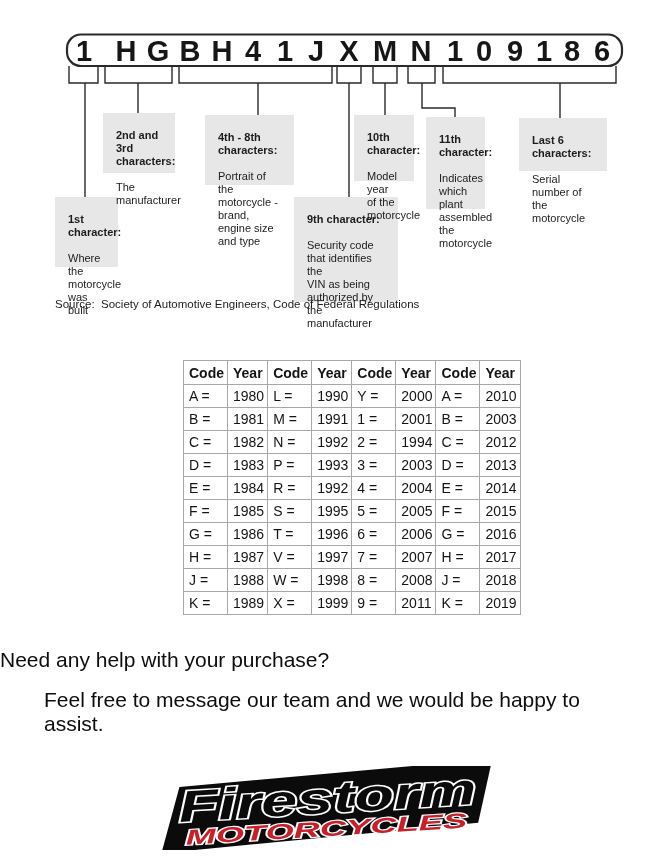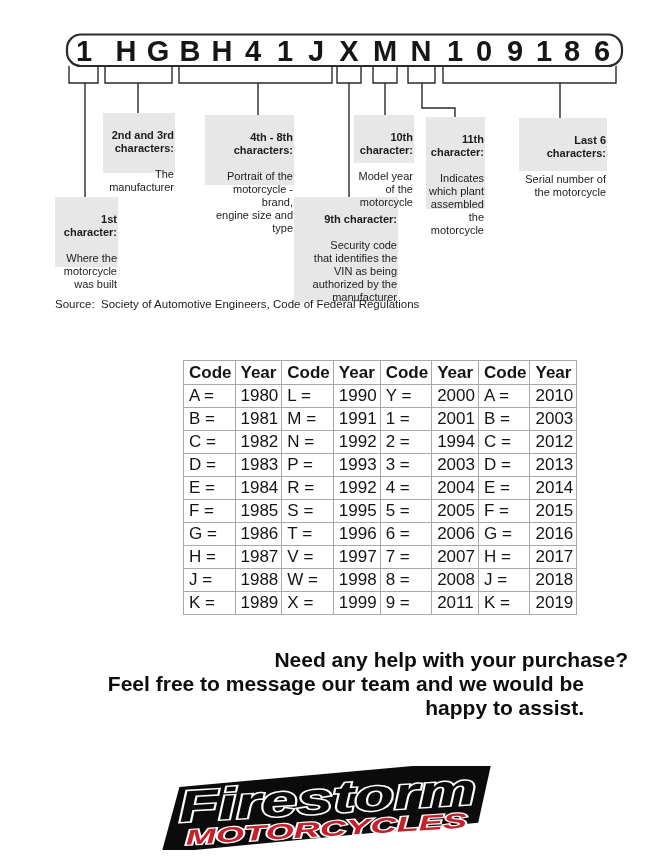--- a/index.html
+++ b/index.html
@@ -7,45 +7,45 @@
     position:relative;width:654px;height:857px;background:#ffffff;
     font-family:"Liberation Sans",sans-serif;color:#111;overflow:hidden;
   }
   .diagram{position:absolute;left:0;top:0;width:654px;height:330px;}
   .diagram svg{position:absolute;left:0;top:0;}
   .vin-char{font:bold 29px "Liberation Sans",sans-serif;fill:#161616;text-anchor:middle;}
   .bracket{fill:none;stroke:#2a2a2a;stroke-width:1.4;}
   .vinrect{fill:#ffffff;stroke:#2a2a2a;stroke-width:2.2;}
   .callout{
     position:absolute;box-sizing:border-box;background:#e7e7e7;
-    font-size:11px;line-height:13px;text-align:right;padding:3px 1px;
+    font-size:11px;line-height:13px;text-align:left;padding:3px 13px;
     white-space:pre-line;color:#1c1c1c;
   }
   .c-title{display:block;font-weight:bold;}
   .c-body{display:block;}
   .source{
     position:absolute;left:55px;top:298px;font-size:11.5px;color:#1c1c1c;
     white-space:pre;
   }
   table.yeartbl{
     position:absolute;left:183px;top:360px;border-collapse:collapse;
-    font-size:17px;color:#141414;padding-left:16px;
+    font-size:14px;color:#141414;padding-left:16px;
   }
   table.yeartbl th,table.yeartbl td{
     border:1px solid #a8a8a8;background:#fff;text-align:left;
     padding:0 3px 0 5px;height:23px;font-weight:normal;box-sizing:border-box;
   }
   table.yeartbl th{font-weight:bold;height:24px;}
   table.yeartbl .col-code{width:36px;}
   table.yeartbl .col-year{width:37px;}
   .help{
-    position:absolute;left:0;top:648px;width:628px;text-align:right;
-    font-weight:bold;font-size:21px;line-height:24px;color:#0d0d0d;
-  }
-  .help .l2{max-width:540px;margin:0 auto;}
+    position:absolute;left:0;top:648px;width:628px;text-align:left;
+    font-weight:normal;font-size:21px;line-height:24px;color:#0d0d0d;
+  }
+  .help .l2{max-width:540px;margin:16px auto;}
   .logo{position:absolute;left:157px;top:766px;width:340px;height:84px;}
   .logo-main{
     font-family:"Liberation Sans",sans-serif;font-style:italic;font-weight:bold;
     font-size:44px;paint-order:stroke fill;stroke:#ffffff;stroke-width:3px;
   }
   .logo-sub{
     font-family:"Liberation Sans",sans-serif;font-style:italic;font-weight:bold;
     font-size:21px;paint-order:stroke fill;stroke:#ffffff;stroke-width:2.4px;
   }
 </style>
@@ -107,21 +107,21 @@
 engine size and type</span>
     </div>
     <div class="callout" style="left:294px;top:197px;width:104px;height:105px">
       <span class="c-title">9th character:</span>
       <span class="c-body">Security code
 that identifies the
 VIN as being
 authorized by the
 manufacturer</span>
     </div>
-    <div class="callout" style="left:354px;top:115px;width:60px;height:48px">
+    <div class="callout" style="left:354px;top:115px;width:60px;height:66px">
       <span class="c-title">10th
 character:</span>
       <span class="c-body">Model year
 of the
 motorcycle</span>
     </div>
     <div class="callout" style="left:426px;top:117px;width:59px;height:92px">
       <span class="c-title">11th
 character:</span>
       <span class="c-body">Indicates

